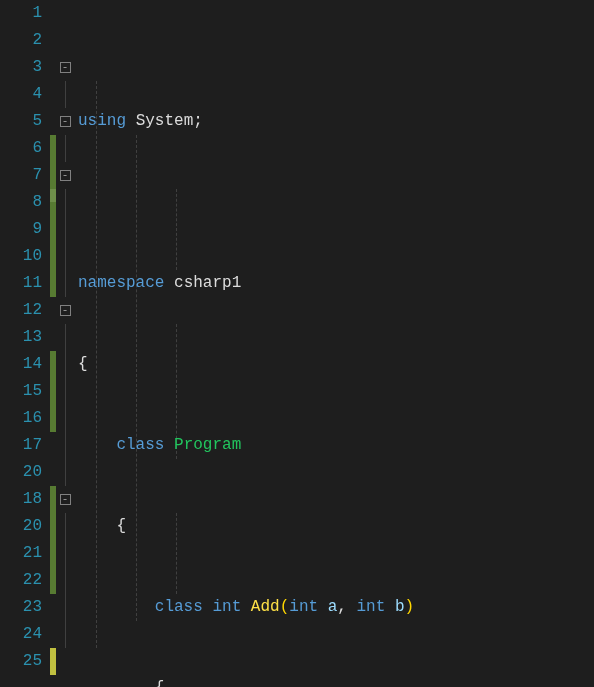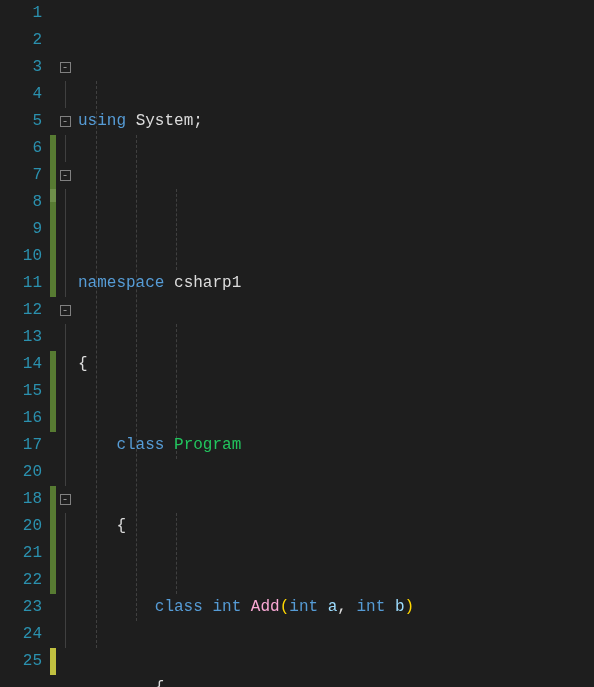--- a/index.html
+++ b/index.html
@@ -63,21 +63,21 @@
   }
   .ig {
     position: absolute;
     width: 0;
     border-left: 1px dashed #404040;
   }
   .line { height: 27px; position: relative; padding-left: 4px; }
   .kw { color: #569cd6; }
   .type { color: #22c55e; }
   .ident { color: #dcdcdc; }
-  .method { color: #f9a8d4; text-align: right; }
+  .method { color: #fde047; text-align: right; }
   .param { color: #9cdcfe; }
   .punct { color: #dcdcdc; }
   .paren-yellow { color: #ffd700; }
 </style>
 </head>
 <body>
 
 <div class="editor">
   <div class="gutter">
     <div>1</div>

